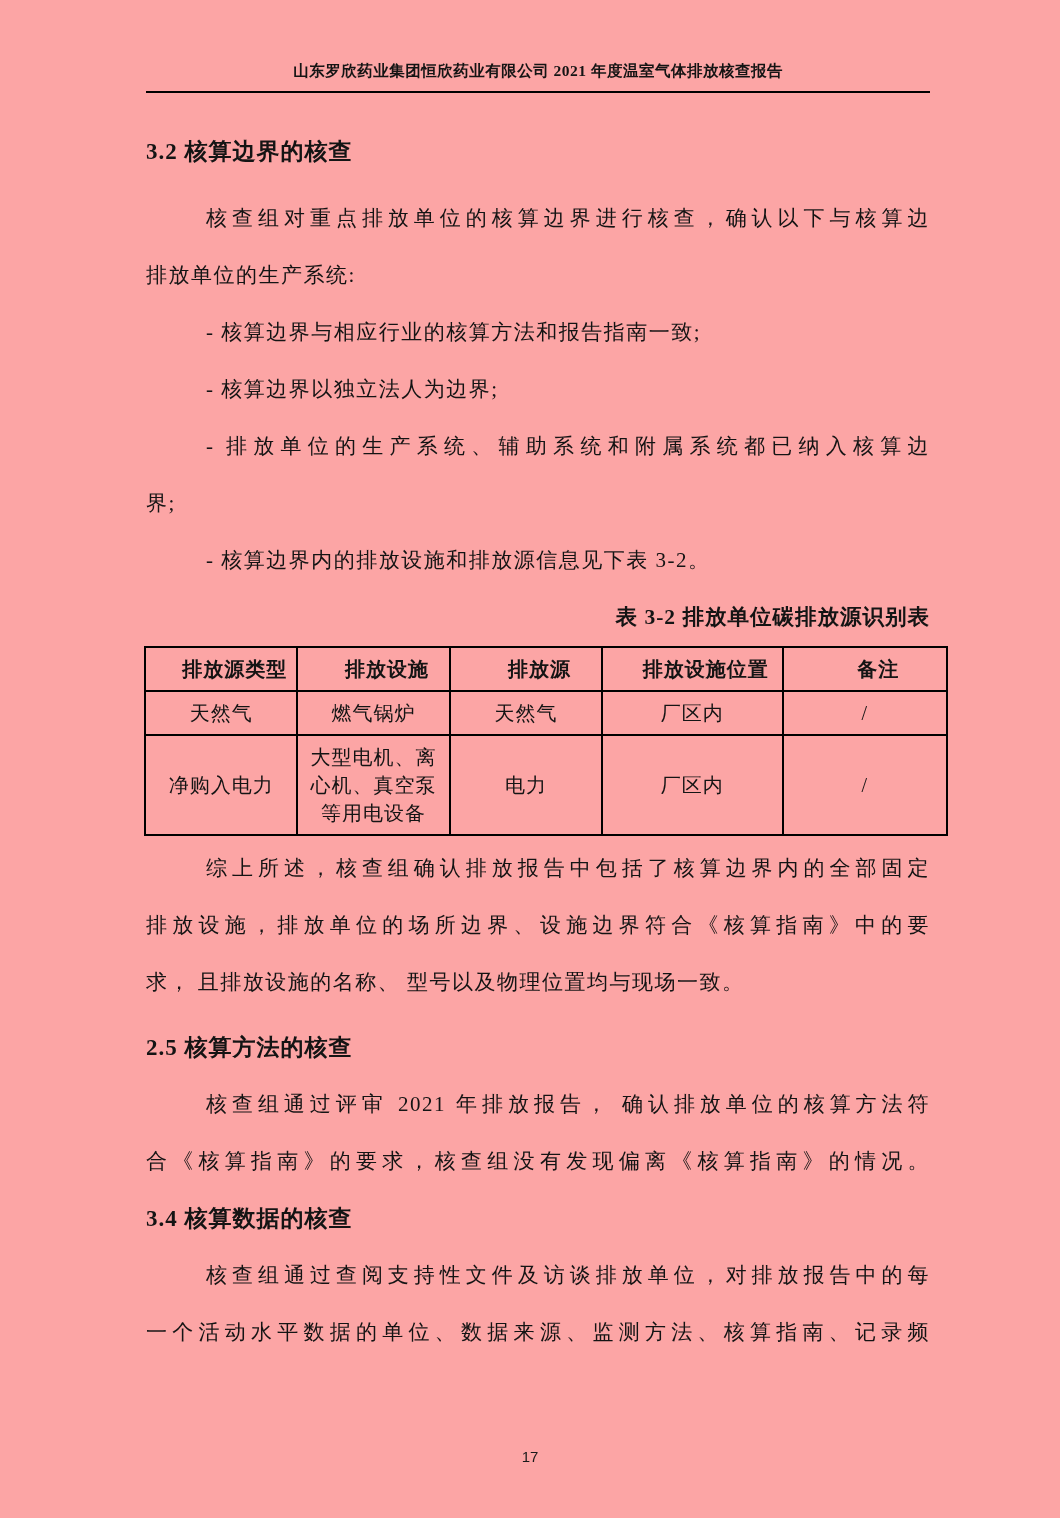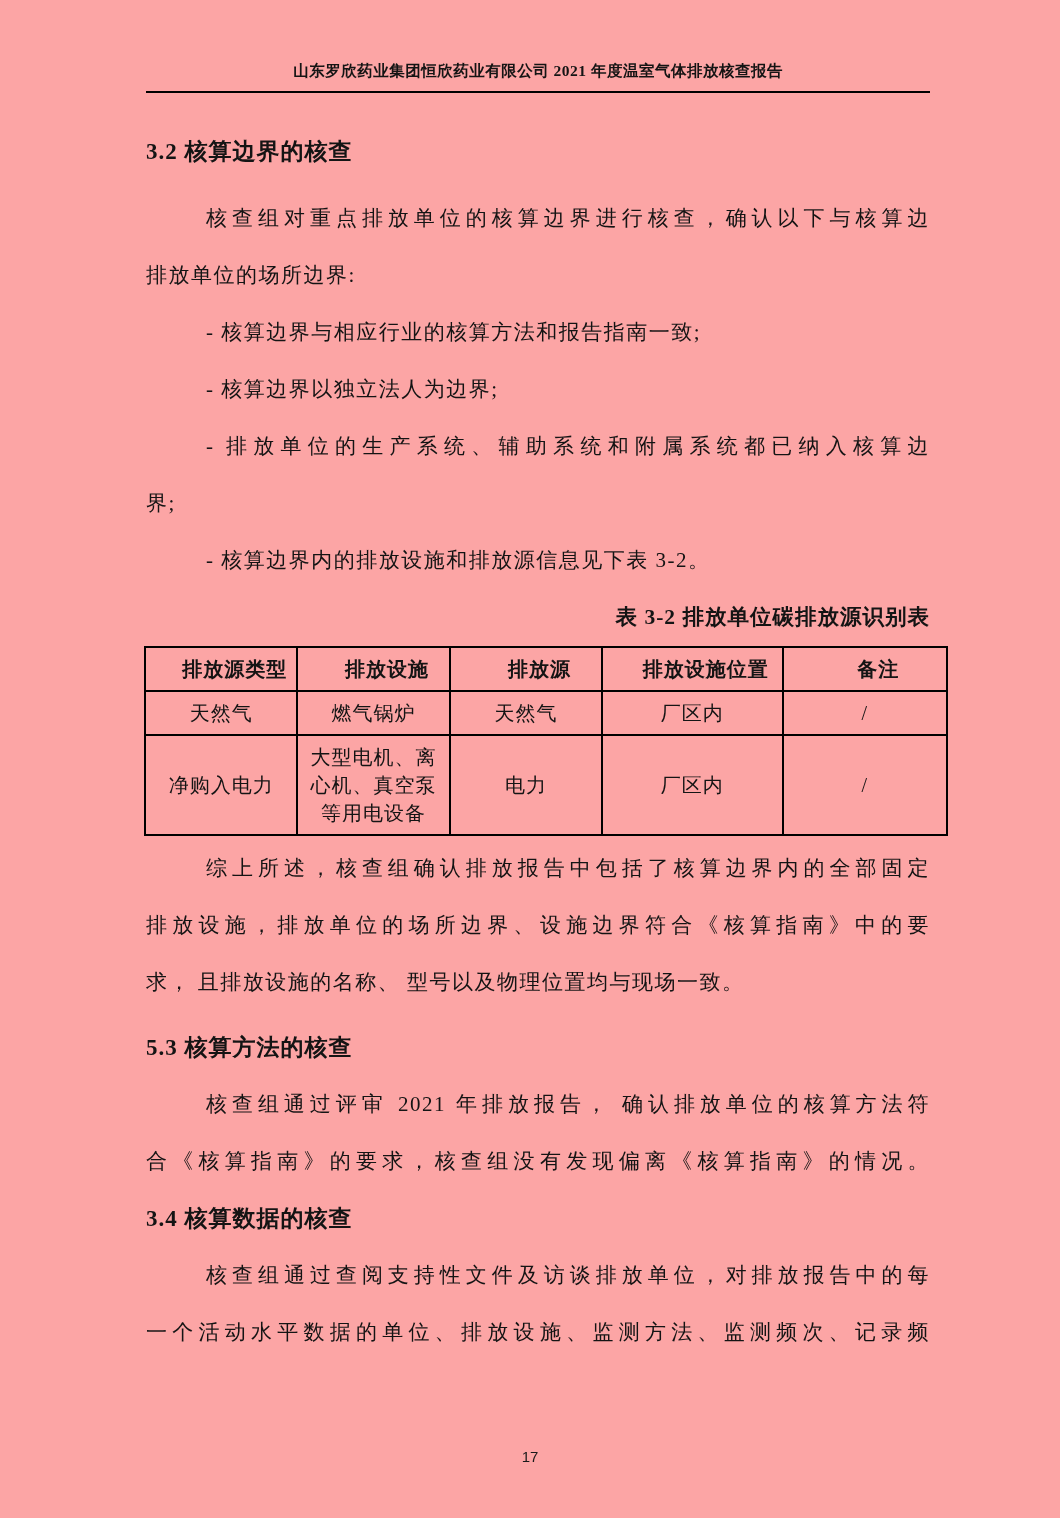--- a/index.html
+++ b/index.html
@@ -102,21 +102,21 @@
 
 <div class="page">
 
   <div class="doc-header">山东罗欣药业集团恒欣药业有限公司 2021 年度温室气体排放核查报告</div>
   <div class="header-rule"></div>
 
   <div class="sec-heading" id="h32">3.2 核算边界的核查</div>
 
   <div id="p1">
     <div class="bodyline full indent">核查组对重点排放单位的核算边界进行核查，确认以下与核算边</div>
-    <div class="bodyline">排放单位的场所边界:</div>
+    <div class="bodyline">排放单位的生产系统:</div>
   </div>
 
   <div class="bodyline indent">-  核算边界与相应行业的核算方法和报告指南一致;</div>
   <div class="bodyline indent">- 核算边界以独立法人为边界;</div>
   <div class="bodyline full indent">- 排放单位的生产系统、辅助系统和附属系统都已纳入核算边</div>
   <div class="bodyline">界;</div>
   <div class="bodyline indent">- 核算边界内的排放设施和排放源信息见下表 3-2。</div>
 
   <div class="table-title">表 3-2  排放单位碳排放源识别表</div>
 
@@ -154,29 +154,29 @@
       </tr>
     </tbody>
   </table>
 
   <div id="p2">
     <div class="bodyline full indent">综上所述，核查组确认排放报告中包括了核算边界内的全部固定</div>
     <div class="bodyline full">排放设施，排放单位的场所边界、设施边界符合《核算指南》中的要</div>
     <div class="bodyline">求， 且排放设施的名称、 型号以及物理位置均与现场一致。</div>
   </div>
 
-  <div class="sec-heading" id="h33">5.3 核算方法的核查</div>
+  <div class="sec-heading" id="h33">2.5 核算方法的核查</div>
 
   <div id="p3">
     <div class="bodyline full indent">核查组通过评审 2021 年排放报告， 确认排放单位的核算方法符</div>
     <div class="bodyline full">合《核算指南》的要求，核查组没有发现偏离《核算指南》的情况。</div>
   </div>
 
   <div class="sec-heading" id="h34">3.4 核算数据的核查</div>
 
   <div id="p4">
     <div class="bodyline full indent">核查组通过查阅支持性文件及访谈排放单位，对排放报告中的每</div>
-    <div class="bodyline full">一个活动水平数据的单位、排放设施、监测方法、监测频次、记录频</div>
+    <div class="bodyline full">一个活动水平数据的单位、数据来源、监测方法、核算指南、记录频</div>
   </div>
 
   <div class="page-footer">17</div>
 
 </div>
 
 </body></html>

